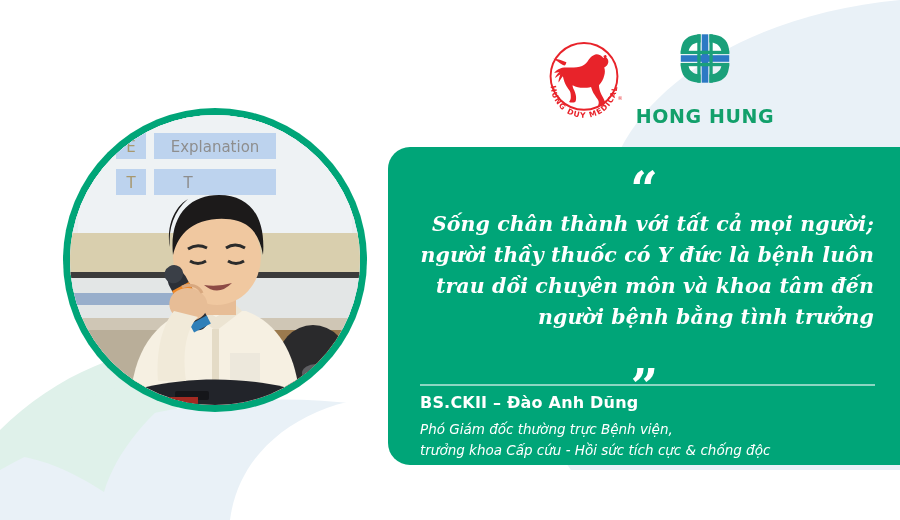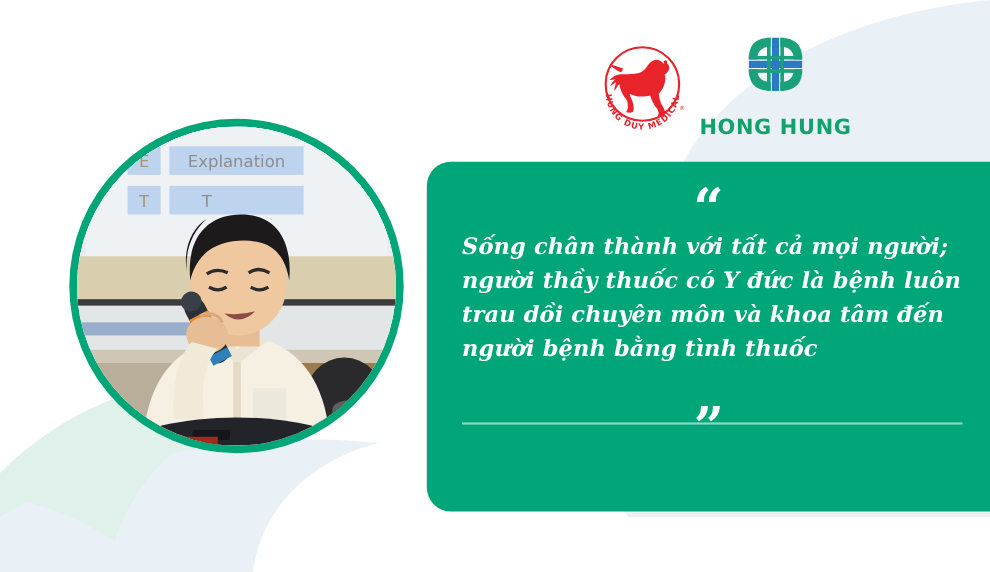--- a/index.html
+++ b/index.html
@@ -120,21 +120,21 @@
     user-select: none;
   }
   .qmark-open { top: 18px; }
   .qmark-close { top: 192px; transform: rotate(180deg); }
 
   .quote-text {
     position: absolute;
     left: 32px;
     right: 26px;
     top: 62px;
-    text-align: left;
+    text-align: right;
     color: #ffffff;
     font-family: "DejaVu Serif", serif;
     font-style: italic;
     font-weight: bold;
     font-size: 20.5px;
     line-height: 1.52;
     letter-spacing: 0.1px;
   }
 
   .divider {
@@ -319,22 +319,29 @@
   </div>
 
   <div class="quote-card">
 
     <div class="qmark qmark-open">“</div>
 
     <div class="quote-text">
       <div>Sống chân thành với tất cả mọi người;</div>
       <div>người thầy thuốc có Y đức là bệnh luôn</div>
       <div>trau dồi chuyên môn và khoa tâm đến</div>
-      <div>người bệnh bằng tình thuốc</div>
+      <div>người bệnh bằng tình trưởng</div>
     </div>
 
     <div class="qmark qmark-close">“</div>
 
     <div class="divider"></div>
 
+    <div class="attrib">
+      <div class="attrib-name">BS.CKII – Đào Anh Dũng</div>
+      <div class="attrib-role">
+        <div>Phó Giám đốc thường trực Bệnh viện,</div>
+        <div>trưởng khoa Cấp cứu - Hồi sức tích cực &amp; chống độc</div>
+      </div>
+    </div>
   </div>
 
 </div>
 
 </body></html>

